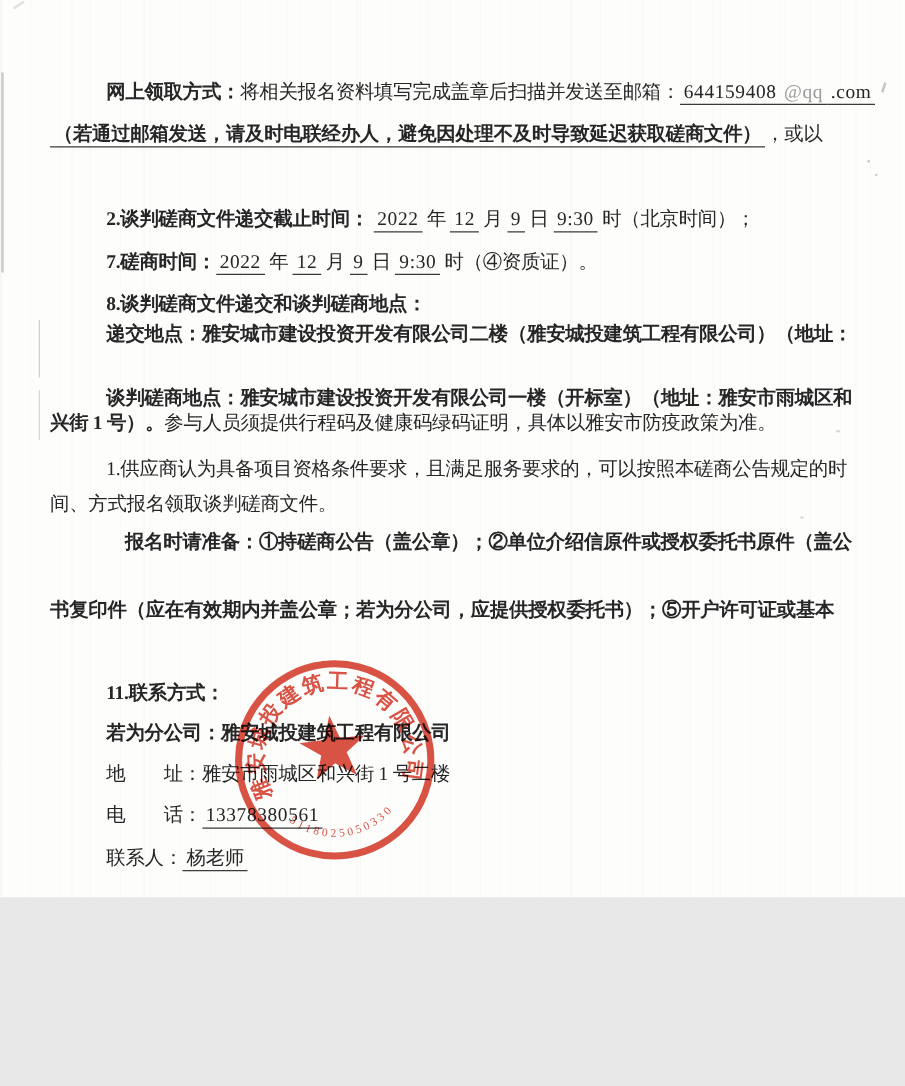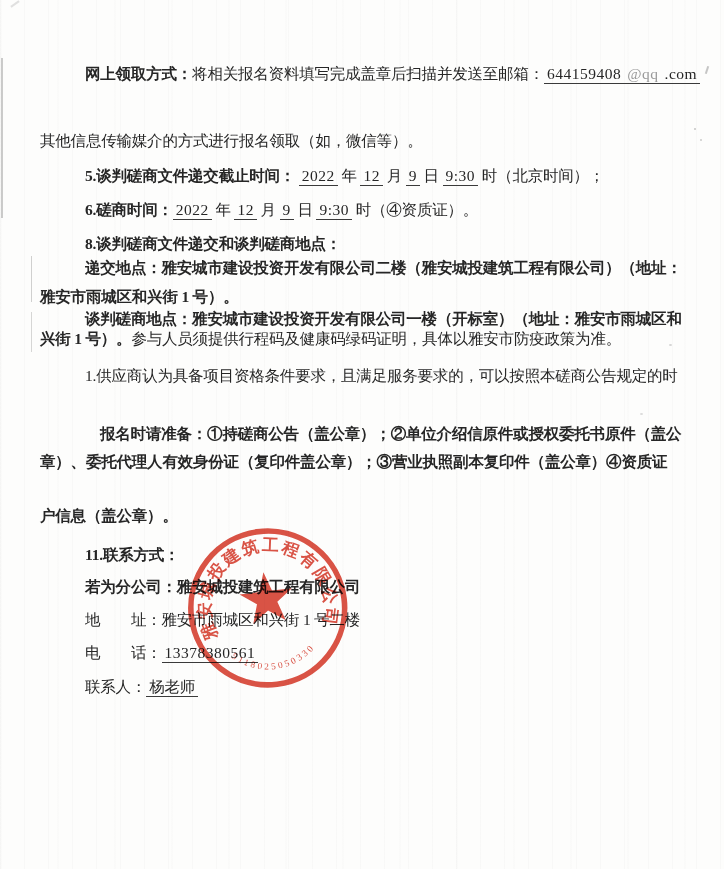--- a/index.html
+++ b/index.html
@@ -1,18 +1,18 @@
 <!DOCTYPE html>
 <html><head>
 <meta charset="utf-8">
 <style>
   html,body{margin:0;padding:0;background:#e8e8e8;}
   .page{
     position:relative;
-    width:724px;height:869px;
+    width:724px;height:718px;
     margin:0 auto;
     background:#fdfdfc;
     background-image:repeating-linear-gradient(90deg, rgba(120,120,120,0.035) 0 1px, transparent 1px 24px),
                      repeating-linear-gradient(90deg, rgba(120,120,120,0.02) 0 2px, transparent 2px 57px);
     overflow:hidden;
     font-family:"Liberation Serif","DejaVu Serif",serif;
     color:#262626;
   }
   .line{
     position:absolute;
@@ -51,63 +51,60 @@
   .a-dot4{left:640px;top:413px;width:3px;height:2px;border-radius:50%;opacity:.3;}
 </style>
 </head>
 <body>
 
 <div class="page">
 
   <div class="line ind" style="top:64px">
     <span class="b">网上领取方式：</span><span>将相关报名资料填写完成盖章后扫描并发送至邮箱：</span><span class="u latin">644159408</span><span class="u latin light">@qq</span><span class="u latin">.com</span>
   </div>
-  <div class="line" style="top:131px">
-    <span>其他信息传输媒介的方式进行报名领取（如，微信等）。</span>
+  <div class="line" style="top:98px">
+    <span class="b u">（若通过邮箱发送，请及时电联经办人，避免因处理不及时导致延迟获取磋商文件）</span><span>，或以</span>
   </div>
 
   <div class="line ind" style="top:166px">
-    <span class="b">5.谈判磋商文件递交截止时间：</span>
+    <span class="b">2.谈判磋商文件递交截止时间：</span>
     <span class="u latin">2022</span><span> 年 </span><span class="u latin">12</span><span> 月 </span><span class="u latin">9</span><span> 日 </span><span class="u latin">9:30</span><span> 时（北京时间）；</span>
   </div>
 
   <div class="line ind" style="top:200px">
-    <span class="b">6.磋商时间：</span><span class="u latin">2022</span><span> 年 </span><span class="u latin"> 12</span><span> 月 </span><span class="u latin"> 9</span><span> 日 </span><span class="u latin">9:30</span><span> 时（④资质证）。</span>
+    <span class="b">7.磋商时间：</span><span class="u latin">2022</span><span> 年 </span><span class="u latin"> 12</span><span> 月 </span><span class="u latin"> 9</span><span> 日 </span><span class="u latin">9:30</span><span> 时（④资质证）。</span>
   </div>
 
   <div class="line ind" style="top:234px">
     <span class="b">8.谈判磋商文件递交和谈判磋商地点：</span>
   </div>
 
   <div class="line ind" style="top:258px">
     <span class="b">递交地点：雅安城市建设投资开发有限公司二楼（雅安城投建筑工程有限公司）（地址：</span>
-  </div>
-  <div class="line" style="top:287px">
-    <span class="b">雅安市雨城区和兴街 1 号）。</span>
   </div>
 
   <div class="line ind" style="top:309px">
     <span class="b">谈判磋商地点：雅安城市建设投资开发有限公司一楼（开标室）（地址：雅安市雨城区和</span>
   </div>
   <div class="line" style="top:329px">
     <span class="b">兴街 1 号）。</span><span>参与人员须提供行程码及健康码绿码证明，具体以雅安市防疫政策为准。</span>
   </div>
 
   <div class="line ind" style="top:366px">
     <span>1.供应商认为具备项目资格条件要求，且满足服务要求的，可以按照本磋商公告规定的时</span>
   </div>
+  <div class="line" style="top:394px">
+    <span>间、方式报名领取谈判磋商文件。</span>
+  </div>
 
   <div class="line ind2" style="top:424px">
     <span class="b">报名时请准备：①持磋商公告（盖公章）；②单位介绍信原件或授权委托书原件（盖公</span>
   </div>
-  <div class="line" style="top:452px">
-    <span class="b">章）、委托代理人有效身份证（复印件盖公章）；③营业执照副本复印件（盖公章）④资质证</span>
-  </div>
-  <div class="line" style="top:506px">
-    <span class="b">户信息（盖公章）。</span>
+  <div class="line" style="top:479px">
+    <span class="b">书复印件（应在有效期内并盖公章；若为分公司，应提供授权委托书）；⑤开户许可证或基本</span>
   </div>
 
   <div class="line ind" style="top:545px">
     <span class="b">11.联系方式：</span>
   </div>
   <div class="line ind" style="top:577px">
     <span class="b">若为分公司：</span><span class="b">雅安城投建筑工程有限公司</span>
   </div>
   <div class="line ind" style="top:610px">
     <span>地　　址：雅安市雨城区和兴街 1 号二楼</span>

